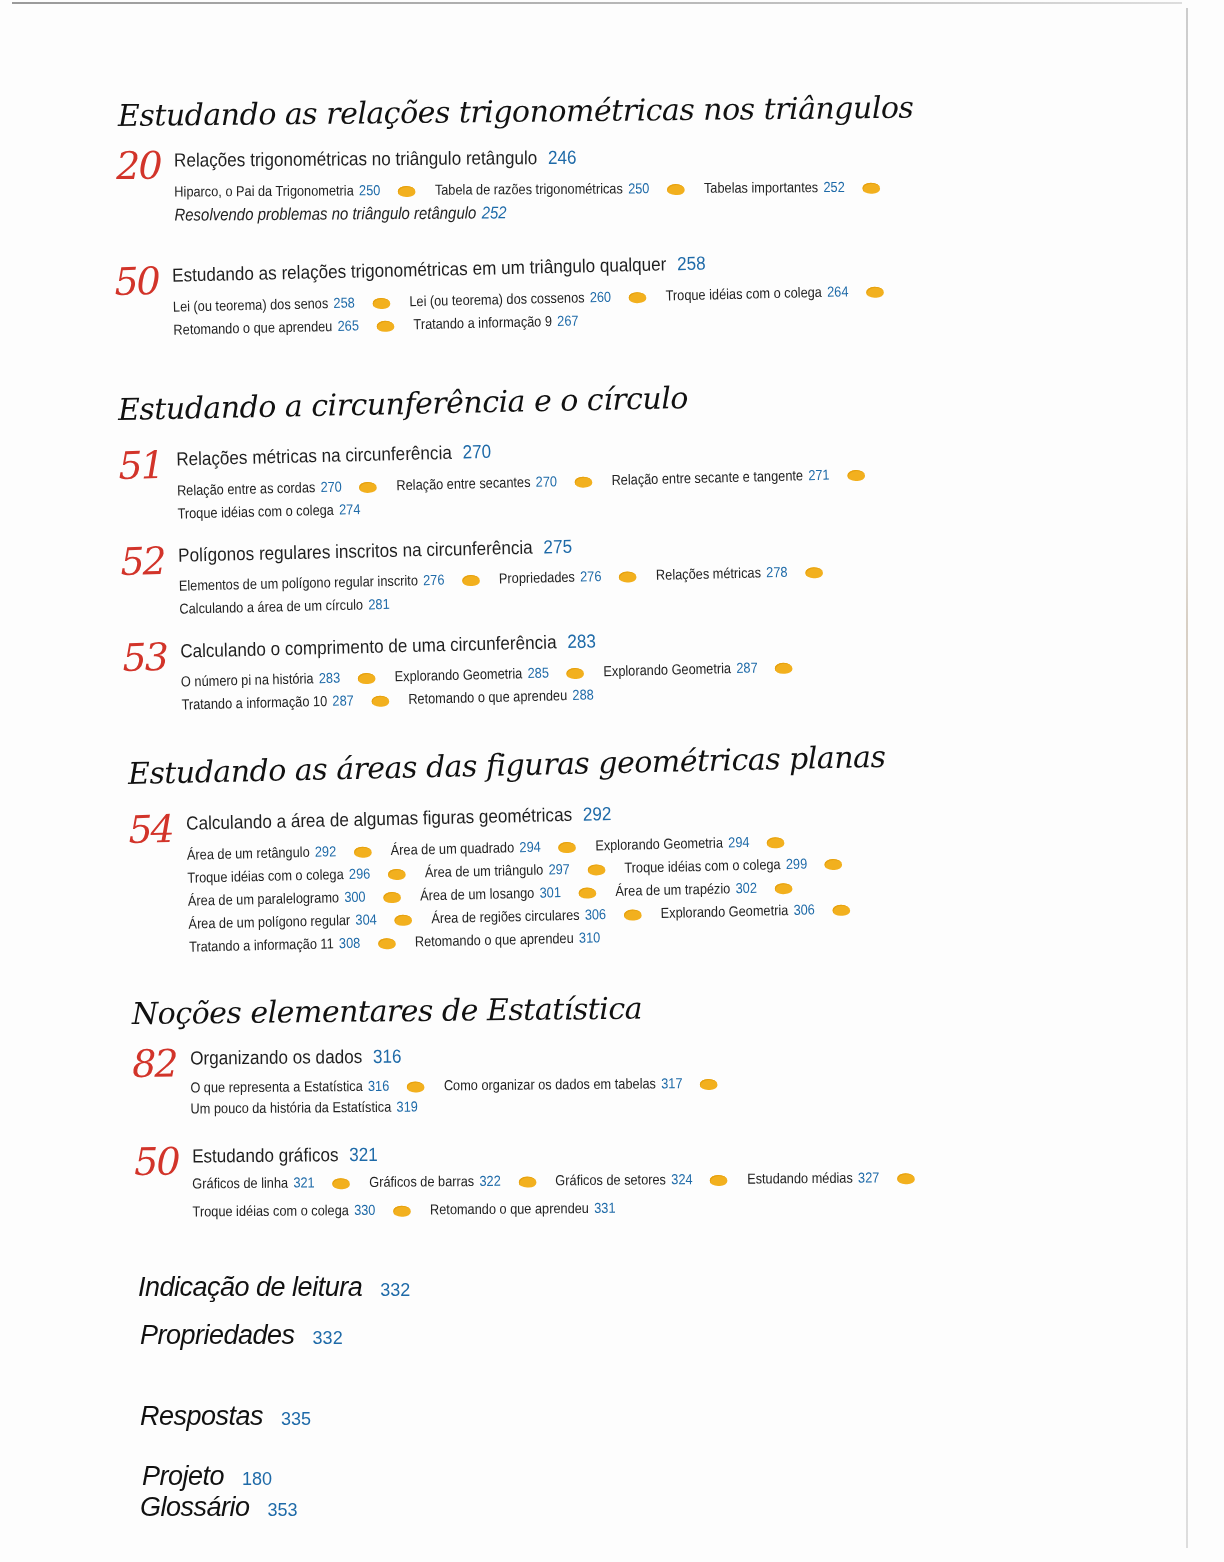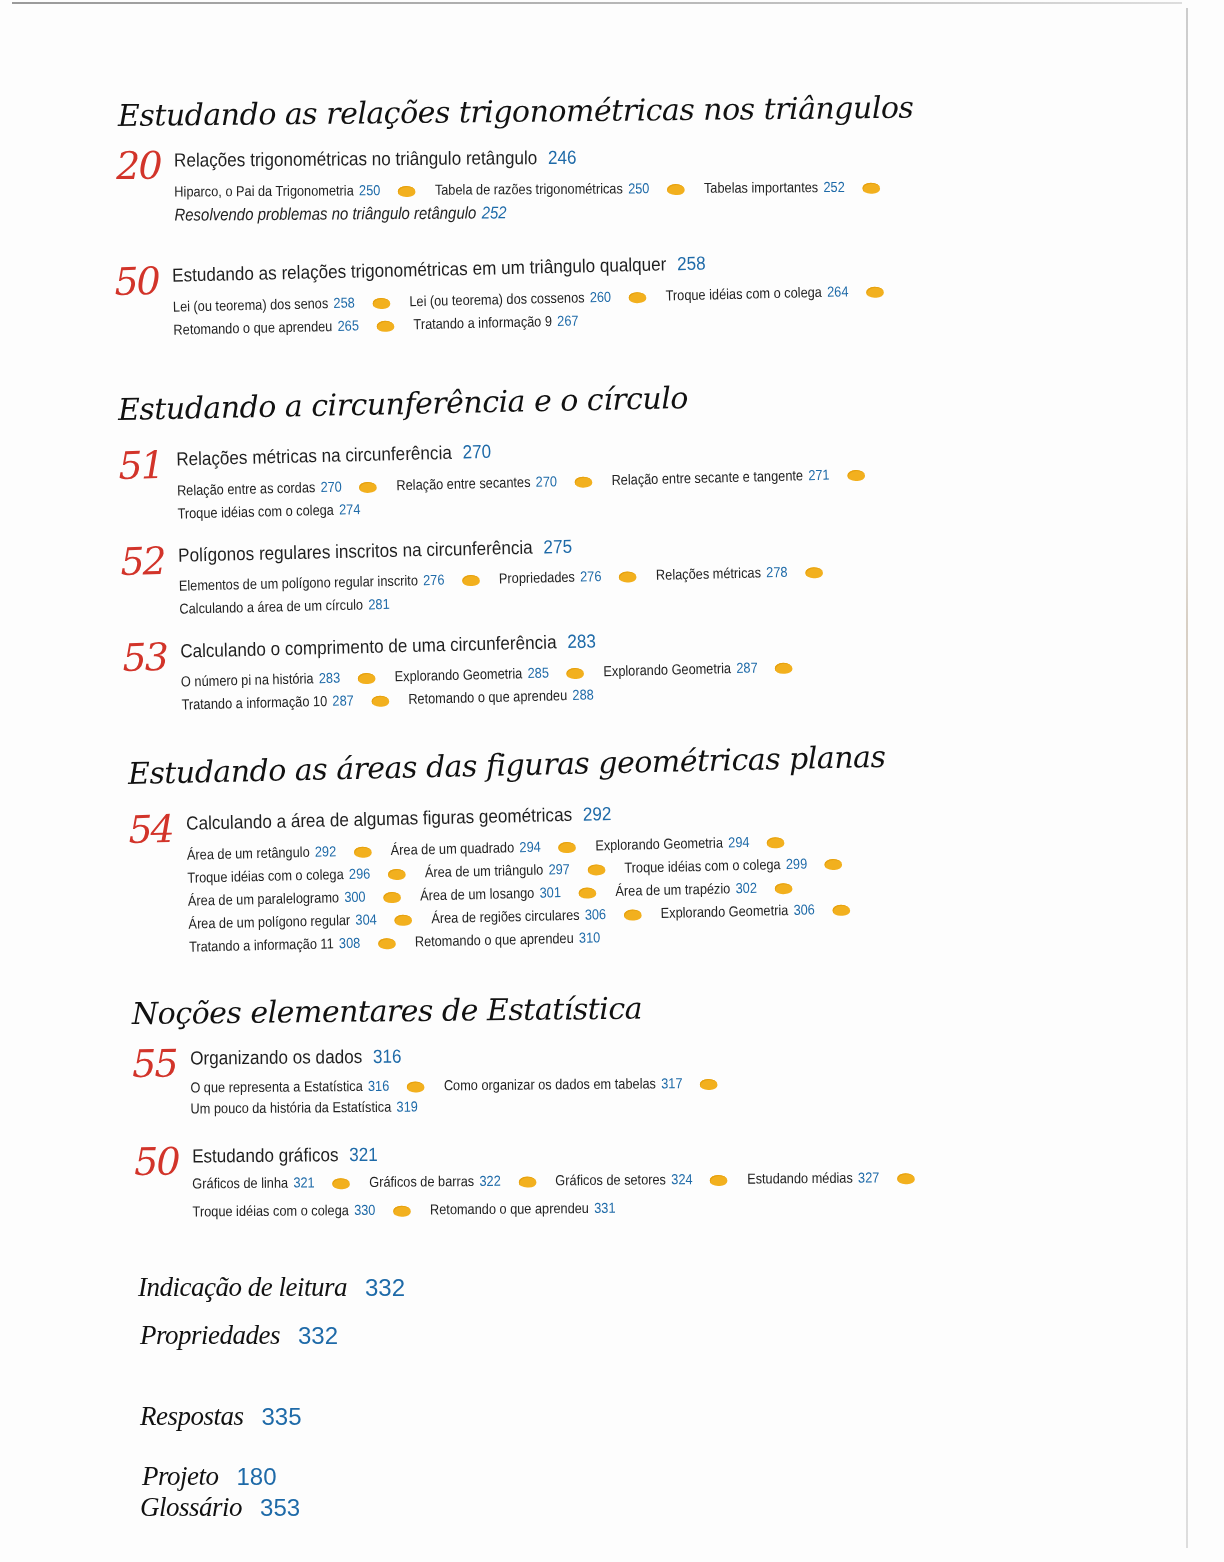--- a/index.html
+++ b/index.html
@@ -55,24 +55,24 @@
     display: inline-block; width: 20px; height: 11px;
     border-radius: 50% 55% 45% 50%;
     background: #f2b01e;
     margin: 0 22px 0 20px; vertical-align: middle;
     box-shadow: 1px 1px 0 #e6a10f inset;
   }
   .extra {
     position: absolute; white-space: nowrap;
   }
   .extra-title {
-    font-family: Liberation Serif, serif; font-style: italic;
+    font-family: Liberation Sans, sans-serif; font-style: italic;
     font-size: 27px; color: #111; letter-spacing: -0.5px;
   }
-  .extra .pg { font-size: 24px; margin-left: 18px; }
+  .extra .pg { font-size: 18px; margin-left: 18px; }
 </style>
 </head>
 <body>
 
 <div class="top-edge"></div>
 <div class="right-edge"></div>
 
 <div class="unit-title" style="left:118px; top:98px; transform:rotate(-0.6deg);">Estudando as relações trigonométricas nos triângulos</div>
 
 <div class="chapter" style="left:116px; top:150px; transform:rotate(-0.4deg);">
@@ -150,21 +150,21 @@
     <span class="sub-item"><span>Área de um polígono regular</span><span class="pg">304</span></span><span class="dot"></span><span class="sub-item"><span>Área de regiões circulares</span><span class="pg">306</span></span><span class="dot"></span><span class="sub-item"><span>Explorando Geometria</span><span class="pg">306</span></span><span class="dot"></span>
   </div>
   <div class="sub-line" style="top:126px;">
     <span class="sub-item"><span>Tratando a informação 11</span><span class="pg">308</span></span><span class="dot"></span><span class="sub-item"><span>Retomando o que aprendeu</span><span class="pg">310</span></span>
   </div>
 </div>
 
 <div class="unit-title" style="left:132px; top:996px; transform:rotate(-0.6deg);">Noções elementares de Estatística</div>
 
 <div class="chapter" style="left:132px; top:1048px; transform:rotate(-0.5deg);">
-  <span class="ch-num">55</span>
+  <span class="ch-num">82</span>
   <span class="ch-title"><span>Organizando os dados</span><span class="pg">316</span></span>
   <div class="sub-line" style="top:32px;">
     <span class="sub-item"><span>O que representa a Estatística</span><span class="pg">316</span></span><span class="dot"></span><span class="sub-item"><span>Como organizar os dados em tabelas</span><span class="pg">317</span></span><span class="dot"></span>
   </div>
   <div class="sub-line" style="top:53px;">
     <span class="sub-item"><span>Um pouco da história da Estatística</span><span class="pg">319</span></span>
   </div>
 </div>
 
 <div class="chapter" style="left:134px; top:1146px; transform:rotate(-0.5deg);">

